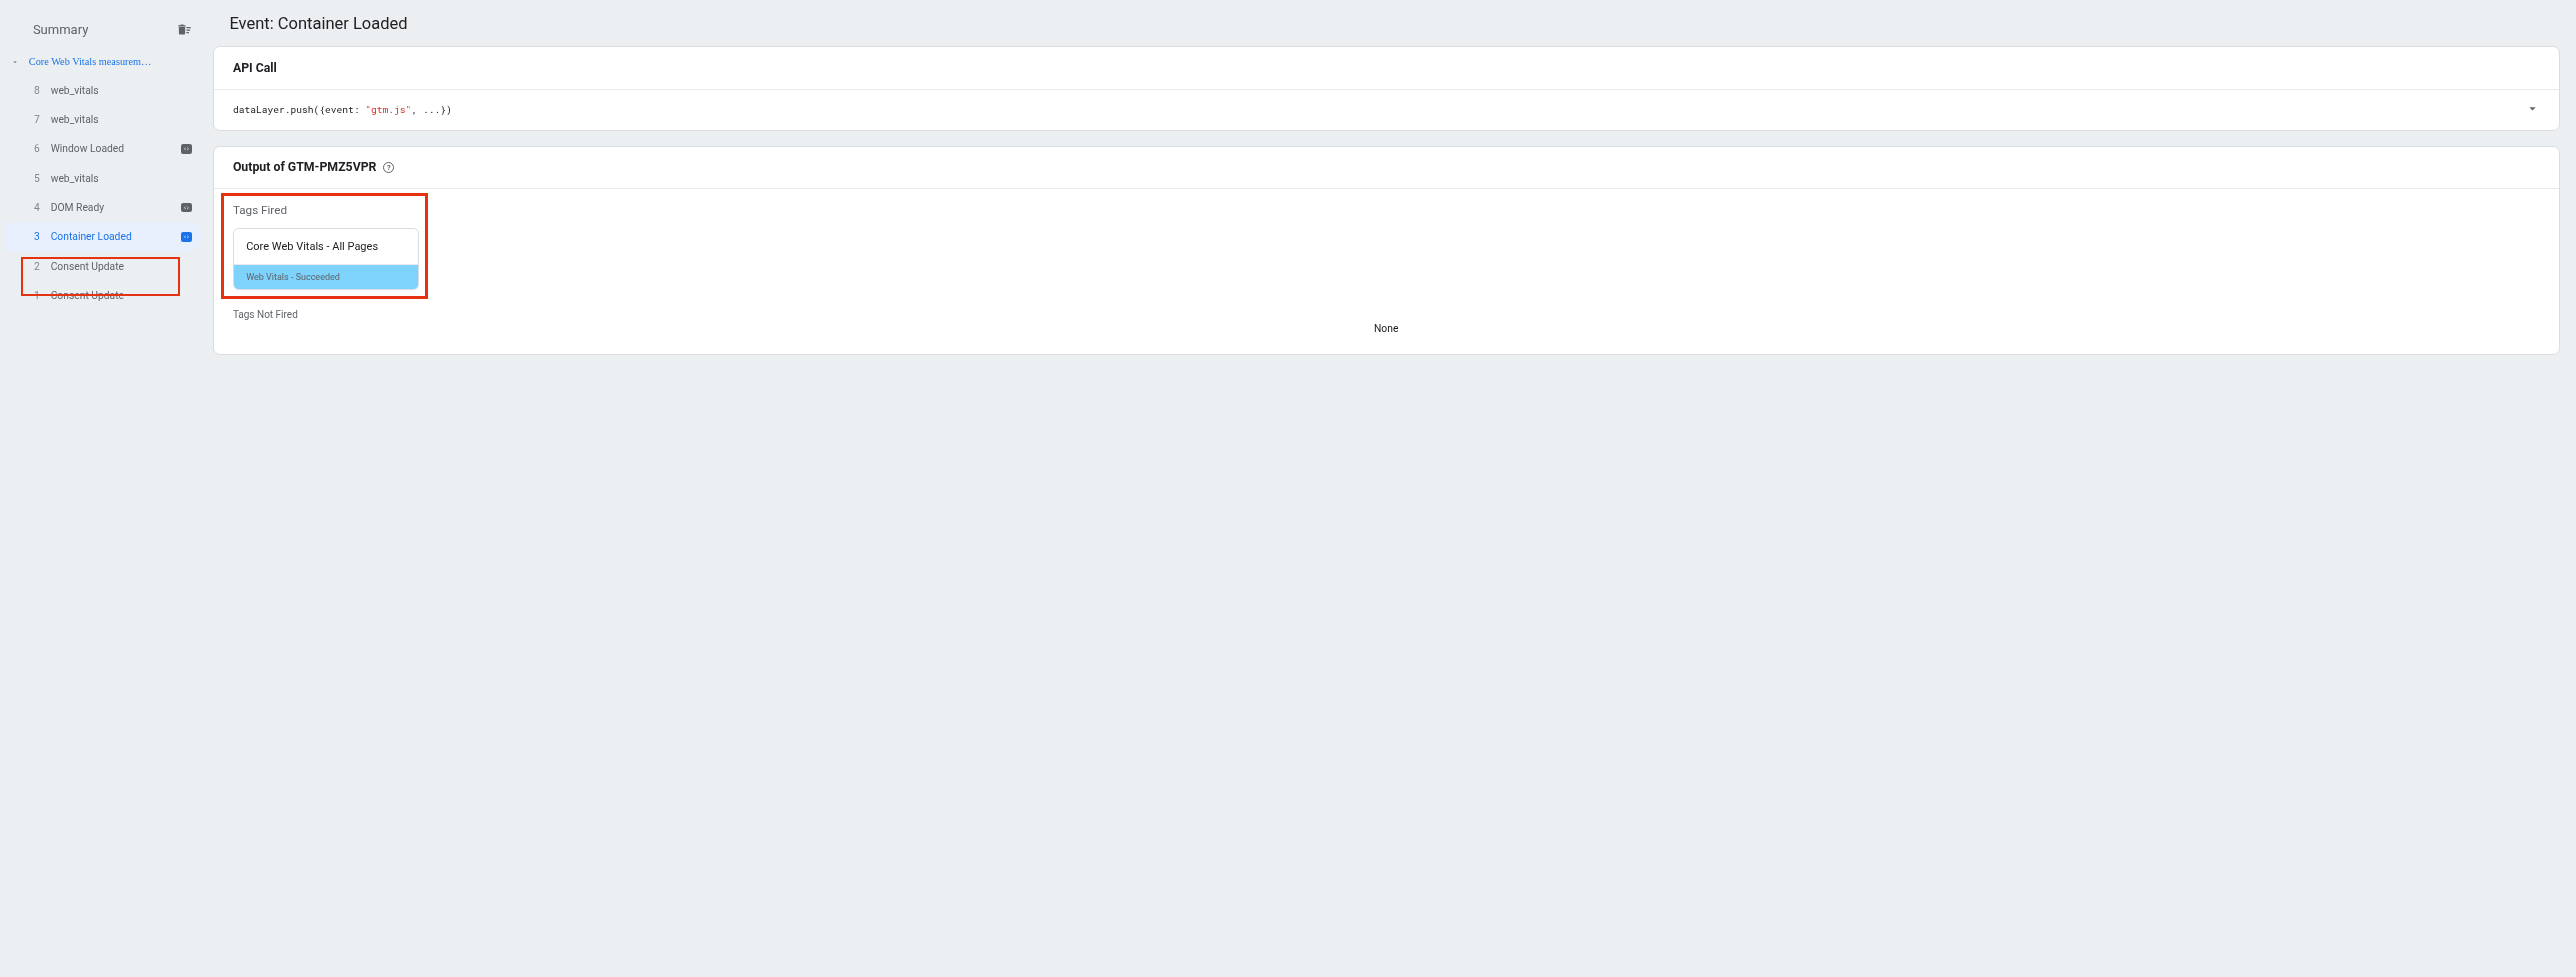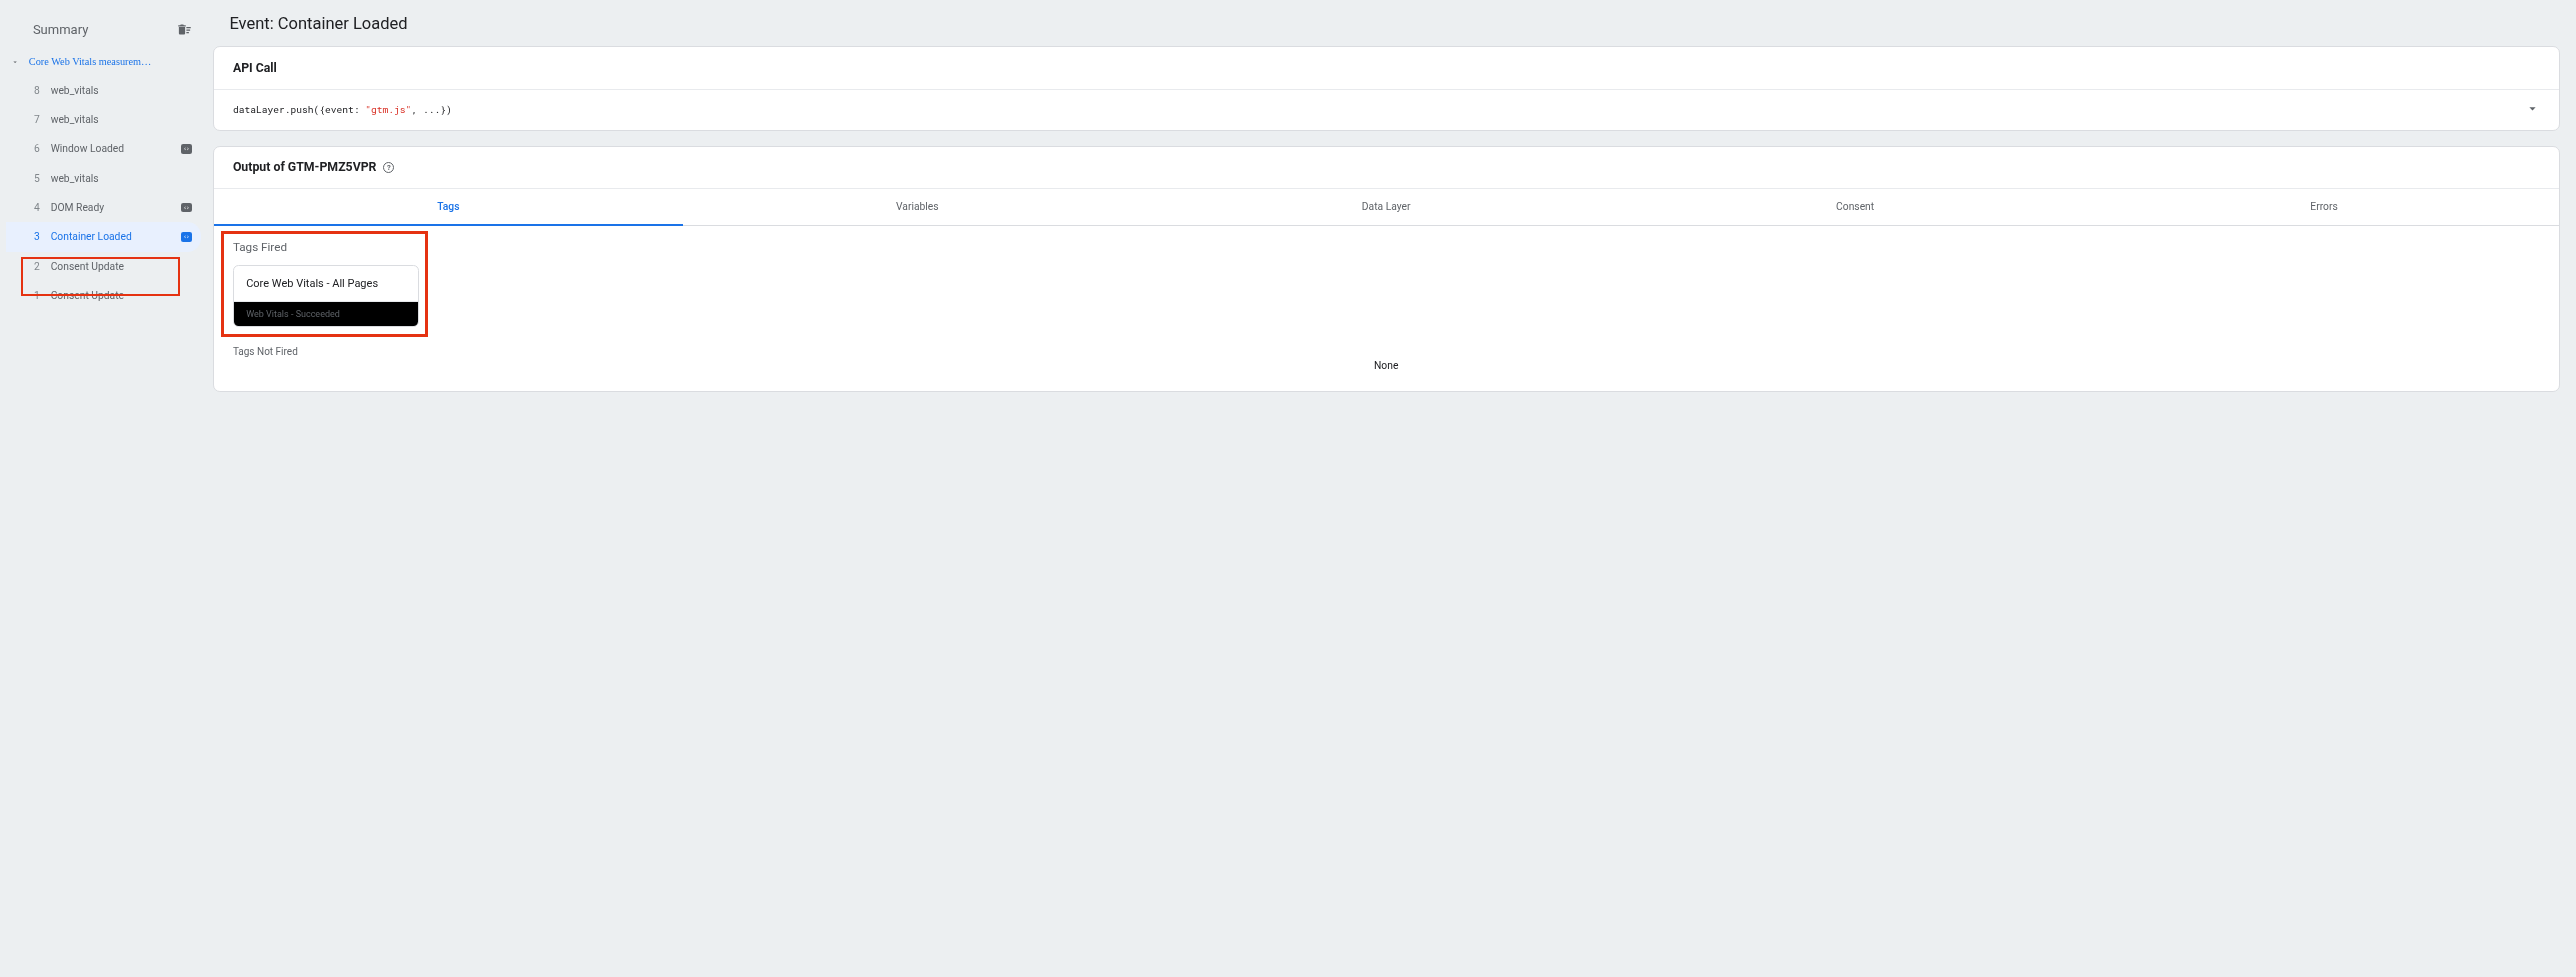--- a/index.html
+++ b/index.html
@@ -164,21 +164,21 @@
       border-radius: 5.5px;
       width: 186px;
       overflow: hidden;
     }
     .tag-card-title {
       padding: 11px 12.3px;
       font-size: 11px;
       color: #202124;
     }
     .tag-card-status {
-      background: #000000;
+      background: #7dd3fc;
       border-top: 0.7px solid #e8eaed;
       padding: 6.9px 12.3px;
       font-size: 9px;
       color: #5f6368;
     }
     .not-fired-sub {
       color: #5f6368;
       font-size: 10px;
       margin-top: 19px;
       margin-bottom: 2px;
@@ -284,27 +284,20 @@
           </svg>
       </span>
     </div>
   </div>
 
   <div class="card">
     <div class="card-header">
       <span>Output of GTM-PMZ5VPR</span>
       <span class="help-icon">?</span>
     </div>
-    <div class="tabs" id="tabs-row">
-        <div class="tab active">Tags</div>
-        <div class="tab">Variables</div>
-        <div class="tab">Data Layer</div>
-        <div class="tab">Consent</div>
-        <div class="tab">Errors</div>
-      </div>
     <div class="section-body">
       <div class="section-subhead">Tags Fired</div>
       <div class="tag-card">
         <div class="tag-card-title">Core Web Vitals - All Pages</div>
         <div class="tag-card-status">Web Vitals - Succeeded</div>
       </div>
       <div class="not-fired-sub">Tags Not Fired</div>
       <div class="none-text">None</div>
 
       <div class="highlight-box-tags" style="left:6.9px; top:4.1px; width:207px; height:106px;"></div>

